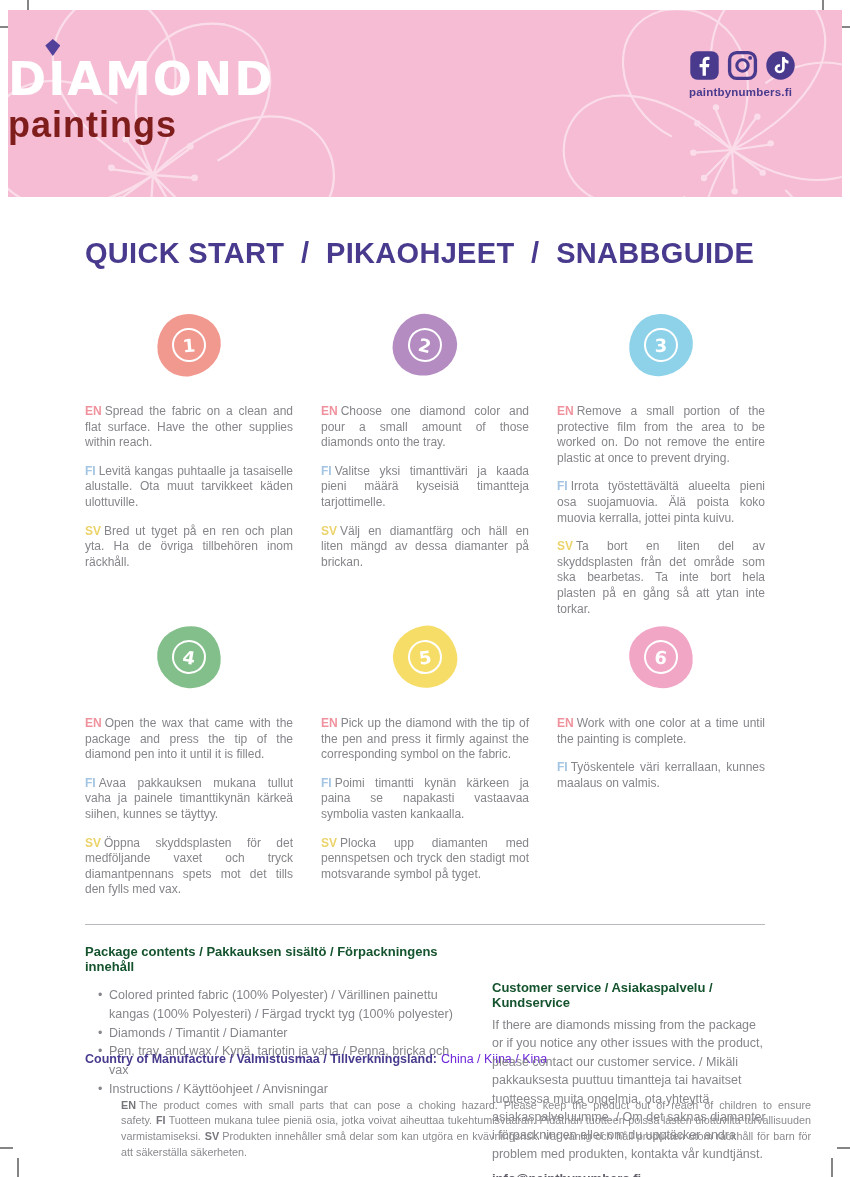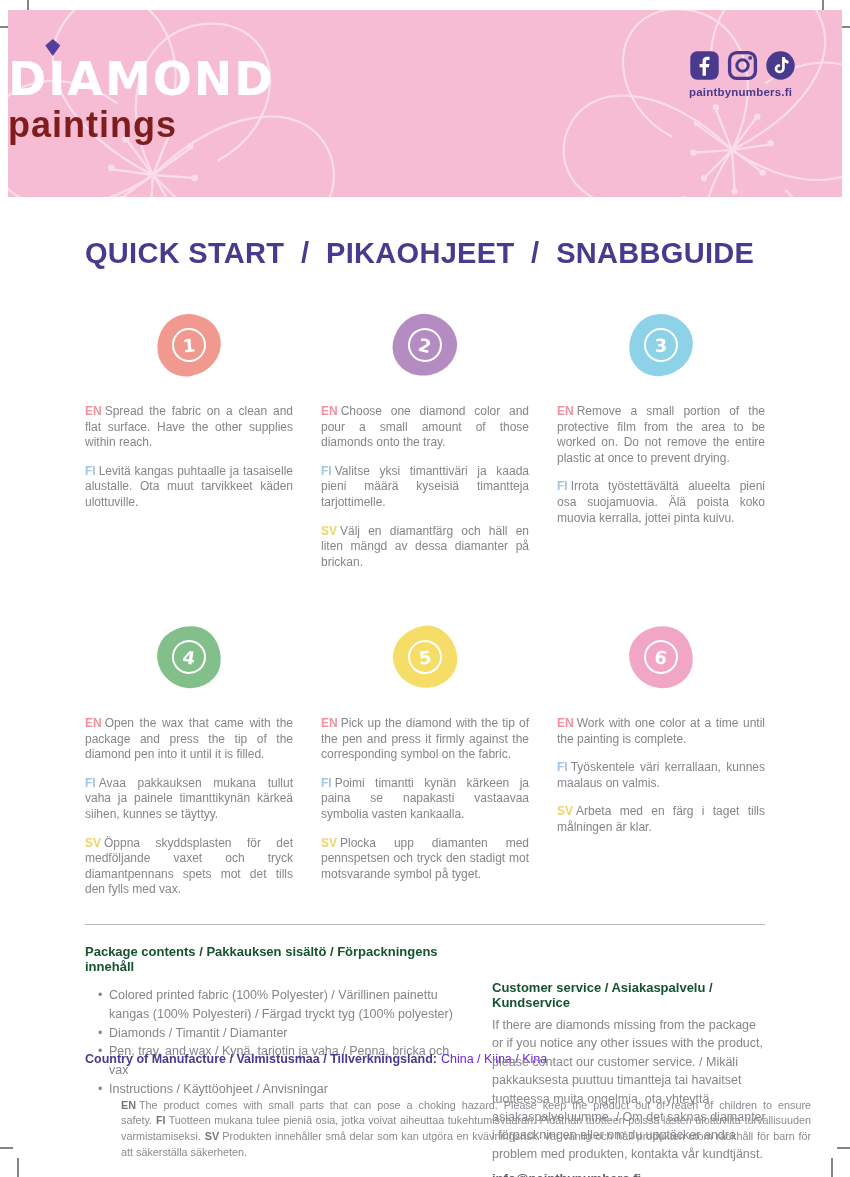--- a/index.html
+++ b/index.html
@@ -215,39 +215,41 @@
 
   <div class="steps-row row-1">
     <div class="step">
       <div class="blob-wrap">
           <div class="blob blob-1">
         <span class="num-circle">1</span>
       </div>
         </div>
       <p><span class="lbl lbl-en">EN</span><span>Spread the fabric on a clean and flat surface. Have the other supplies within reach.</span></p>
       <p><span class="lbl lbl-fi">FI</span><span>Levitä kangas puhtaalle ja tasaiselle alustalle. Ota muut tarvikkeet käden ulottuville.</span></p>
+      <p><span class="lbl lbl-sv">SV</span><span>Bred ut tyget på en ren och plan yta. Ha de övriga tillbehören inom räckhåll.</span></p>
     </div>
     <div class="step">
       <div class="blob-wrap">
           <div class="blob blob-2">
         <span class="num-circle">2</span>
       </div>
         </div>
       <p><span class="lbl lbl-en">EN</span><span>Choose one diamond color and pour a small amount of those diamonds onto the tray.</span></p>
       <p><span class="lbl lbl-fi">FI</span><span>Valitse yksi timanttiväri ja kaada pieni määrä kyseisiä timantteja tarjottimelle.</span></p>
       <p><span class="lbl lbl-sv">SV</span><span>Välj en diamantfärg och häll en liten mängd av dessa diamanter på brickan.</span></p>
     </div>
     <div class="step">
       <div class="blob-wrap">
           <div class="blob blob-3">
         <span class="num-circle">3</span>
       </div>
         </div>
       <p><span class="lbl lbl-en">EN</span><span>Remove a small portion of the protective film from the area to be worked on. Do not remove the entire plastic at once to prevent drying.</span></p>
       <p><span class="lbl lbl-fi">FI</span><span>Irrota työstettävältä alueelta pieni osa suojamuovia. Älä poista koko muovia kerralla, jottei pinta kuivu.</span></p>
+      <p><span class="lbl lbl-sv">SV</span><span>Ta bort en liten del av skyddsplasten från det område som ska bearbetas. Ta inte bort hela plasten på en gång så att ytan inte torkar.</span></p>
     </div>
   </div>
 
   <div class="steps-row row-2">
     <div class="step">
       <div class="blob-wrap">
           <div class="blob blob-r2 blob-4">
         <span class="num-circle">4</span>
       </div>
         </div>
@@ -266,21 +268,20 @@
       <p><span class="lbl lbl-sv">SV</span><span>Plocka upp diamanten med pennspetsen och tryck den stadigt mot motsvarande symbol på tyget.</span></p>
     </div>
     <div class="step">
       <div class="blob-wrap">
           <div class="blob blob-r2 blob-6">
         <span class="num-circle">6</span>
       </div>
         </div>
       <p><span class="lbl lbl-en">EN</span><span>Work with one color at a time until the painting is complete.</span></p>
       <p><span class="lbl lbl-fi">FI</span><span>Työskentele väri kerrallaan, kunnes maalaus on valmis.</span></p>
-      <p><span class="lbl lbl-sv">SV</span><span>Arbeta med en färg i taget tills målningen är klar.</span></p>
     </div>
   </div>
 
   <div class="divider"></div>
 
   <div class="pkg">
     <h3 class="info-h">Package contents / Pakkauksen sisältö / Förpackningens innehåll</h3>
     <ul>
       <li>Colored printed fabric (100% Polyester) / Värillinen painettu kangas (100% Polyesteri) / Färgad tryckt tyg (100% polyester)</li>
       <li>Diamonds / Timantit / Diamanter</li>

